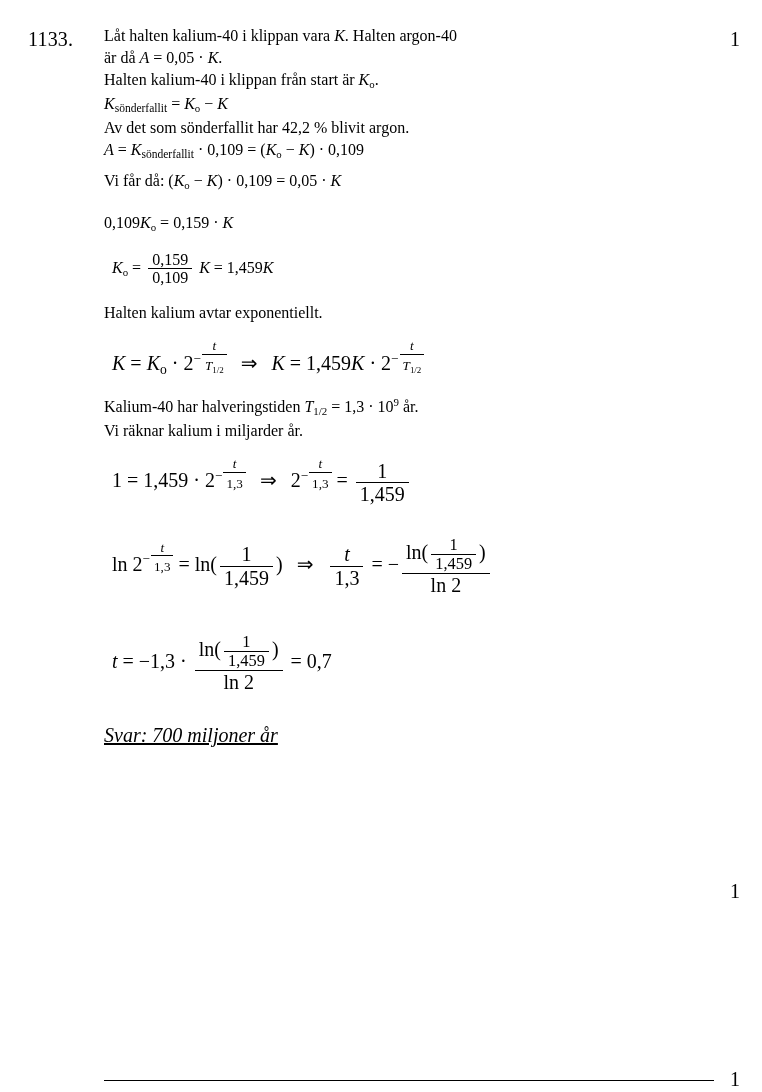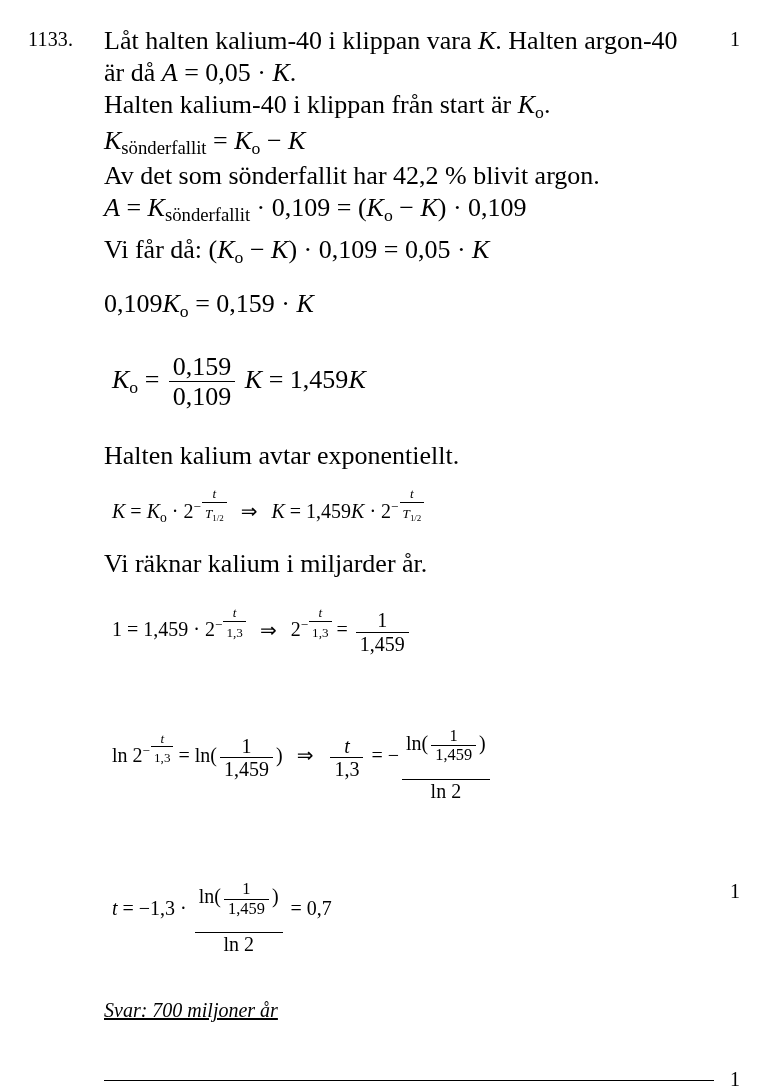--- a/index.html
+++ b/index.html
@@ -34,21 +34,21 @@
     font-size: 20px;
     letter-spacing: 0.2px;
   }
   .body-col {
     position: absolute;
     left: 104px;
     top: 0px;
     width: 600px;
   }
   .line {
-    font-size: 26px;
+    font-size: 16px;
     line-height: 1.0;
     white-space: nowrap;
   }
   .gap-sm { height: 6px; }
   .gap-md { height: 12px; }
   .gap-lg { height: 18px; }
 
   i, .it { font-style: italic; }
   .sub {
     font-size: 0.68em;
@@ -63,21 +63,21 @@
     vertical-align: -0.25em;
     font-style: normal;
   }
 
   
   .frac {
     display: inline-block;
     vertical-align: middle;
     text-align: center;
     line-height: 1.12;
-    margin: 14px 3px;
+    margin: 0 3px;
   }
   .frac .num {
     display: block;
     padding: 0 4px;
   }
   .frac .den {
     display: block;
     border-top: 1px solid #000;
     padding: 0 4px;
   }
@@ -186,20 +186,21 @@
 
       <div class="line indent"><i>K</i><span class="sub">o</span><span> = </span><span class="frac"><span class="num">0,159</span><span class="den">0,109</span></span><i> K</i><span> = 1,459</span><i>K</i></div>
       <div class="gap-lg"></div>
 
       <div class="line">Halten kalium avtar exponentiellt.</div>
       <div class="gap-lg"></div>
 
       <div class="eqline indent"><i>K</i><span> = </span><i>K</i><span class="sub">o</span><span> · 2</span><span class="expfrac"><span class="minus">−</span><span class="fr"><span class="n"><i>t</i></span><span class="d"><i>T</i><span class="sub">1/2</span></span></span></span><span class="arrow">⇒</span><i>K</i><span> = 1,459</span><i>K</i><span> · 2</span><span class="expfrac"><span class="minus">−</span><span class="fr"><span class="n"><i>t</i></span><span class="d"><i>T</i><span class="sub">1/2</span></span></span></span></div>
       <div class="gap-lg"></div>
 
+      <div class="line"><span>Kalium-40 har halveringstiden </span><i>T</i><span class="sub">1/2</span><span> = 1,3 · 10</span><span class="sup">9</span><span> år.</span></div>
       <div class="gap-sm"></div>
 
       <div class="line">Vi räknar kalium i miljarder år.</div>
       <div class="gap-lg"></div>
 
       <div class="eqline indent"><span>1 = 1,459 · 2</span><span class="expfrac"><span class="minus">−</span><span class="fr"><span class="n"><i>t</i></span><span class="d">1,3</span></span></span><span class="arrow">⇒</span><span>2</span><span class="expfrac"><span class="minus">−</span><span class="fr"><span class="n"><i>t</i></span><span class="d">1,3</span></span></span><span> = </span><span class="frac"><span class="num">1</span><span class="den">1,459</span></span></div>
       <div class="gap-lg"></div>
       <div class="gap-md"></div>
 
       <div class="eqline indent"><span>ln 2</span><span class="expfrac"><span class="minus">−</span><span class="fr"><span class="n"><i>t</i></span><span class="d">1,3</span></span></span><span> = ln(</span><span class="frac"><span class="num">1</span><span class="den">1,459</span></span><span>)</span><span class="arrow">⇒</span><span class="frac"><span class="num"><i>t</i></span><span class="den">1,3</span></span><span> = −</span><span class="frac"><span class="num"><span>ln(</span><span class="frac small"><span class="num">1</span><span class="den">1,459</span></span><span>)</span></span><span class="den">ln 2</span></span></div>

